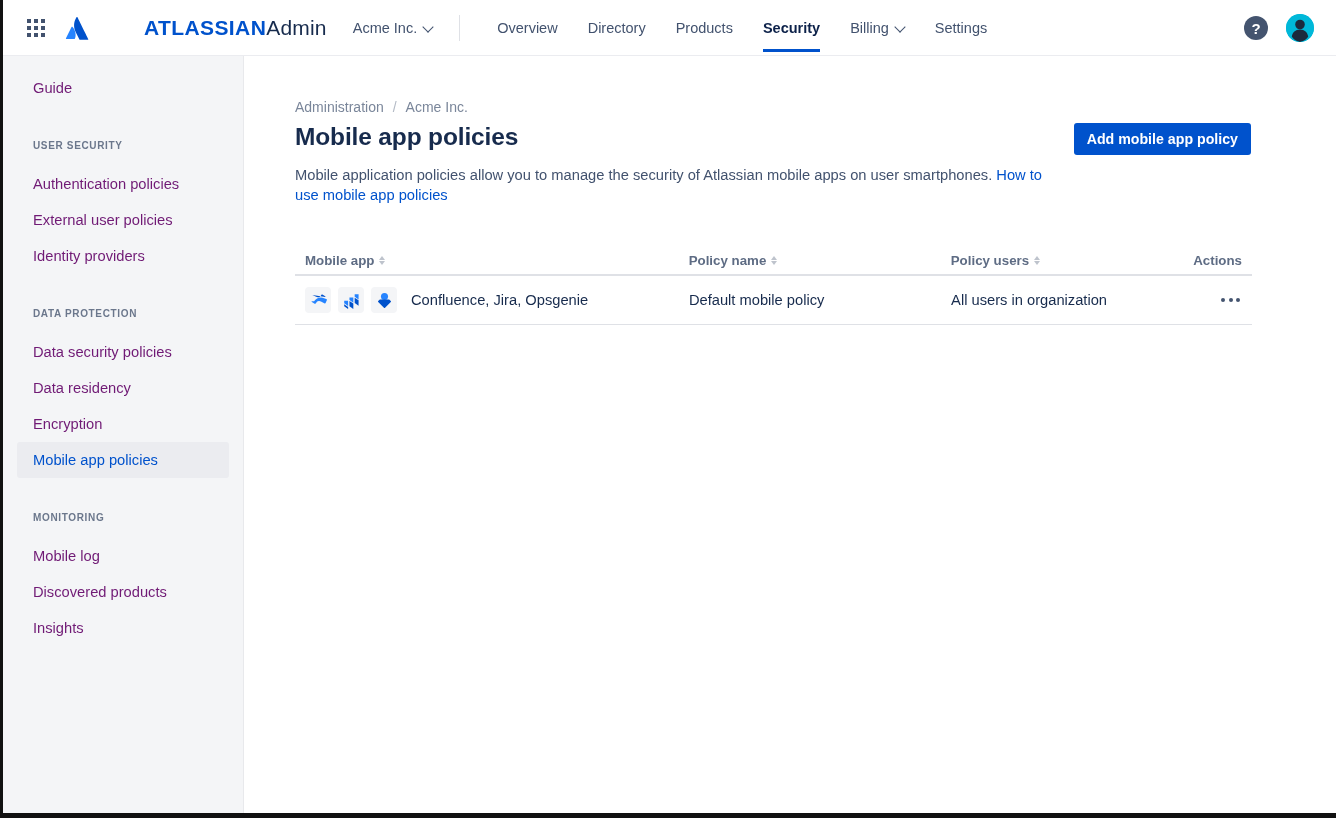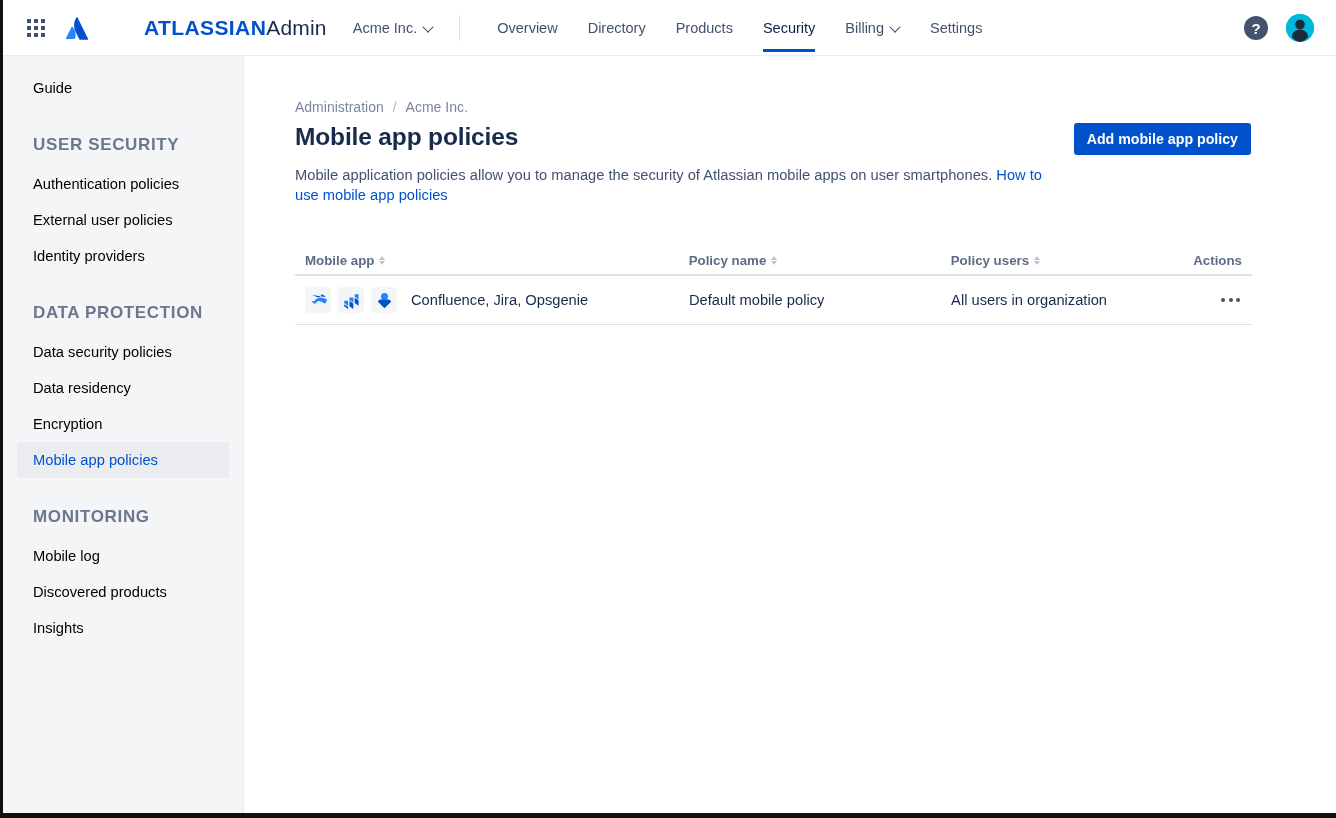--- a/index.html
+++ b/index.html
@@ -56,21 +56,21 @@
     border-right: 1.8px solid #42526e; border-bottom: 1.8px solid #42526e;
     transform: rotate(45deg);
   }
   .navdivider { width: 1px; height: 26px; background: #dfe1e6; margin-left: 26px; }
 
   .navtabs { display: flex; align-items: center; height: 56px; margin-left: 22px; }
   .navtab {
     position: relative; height: 48px; display: flex; align-items: center; gap: 7px;
     padding: 0 15px; font-size: 14.5px; color: #42526e; cursor: pointer;
   }
-  .navtab.active { color: #0c2149; font-weight: normal; }
+  .navtab.active { color: #0c2149; font-weight: bold; }
   .navtab.active::after {
     content: ""; position: absolute; left: 15px; right: 15px; bottom: 0;
     height: 3px; background: #0052cc;
   }
 
   .topright { position: absolute; right: 22px; top: 0; height: 56px; display: flex; align-items: center; gap: 18px; }
   .helpbtn {
     width: 24px; height: 24px; border-radius: 50%;
     background: #44546f; color: #fff;
     display: flex; align-items: center; justify-content: center;
@@ -87,27 +87,27 @@
     width: 241px; height: 757px;
     background: #f4f5f7;
     border-right: 1px solid #e8e9ec;
     padding-top: 14px;
     overflow: hidden;
   }
   .side-item {
     height: 36px; display: flex; align-items: center;
     margin: 0 14px 0 14px; padding: 0 16px;
     border-radius: 3px;
-    font-size: 14.7px; color: #000000; cursor: pointer;
+    font-size: 14.7px; color: #701a75; cursor: pointer;
   }
   .side-item.selected { background: #ebecf0; color: #0052cc; }
   .side-gap { height: 28px; }
   .side-section {
     margin: 0 14px; padding: 0 16px;
-    font-size: 17px; font-weight: bold; letter-spacing: .65px;
+    font-size: 10px; font-weight: bold; letter-spacing: .65px;
     color: #6b778c; text-transform: uppercase;
     height: 22px; display: flex; align-items: center;
   }
   .side-spacer-sm { height: 10px; }
 
   
   .content { position: absolute; top: 56px; left: 242px; right: 0; bottom: 0; background: #fff; }
   .content-inner { padding: 43px 0 0 50px; position: relative; }
 
   .crumbs { display: flex; align-items: flex-end; gap: 9px; font-size: 14px; color: #7a869a; }

